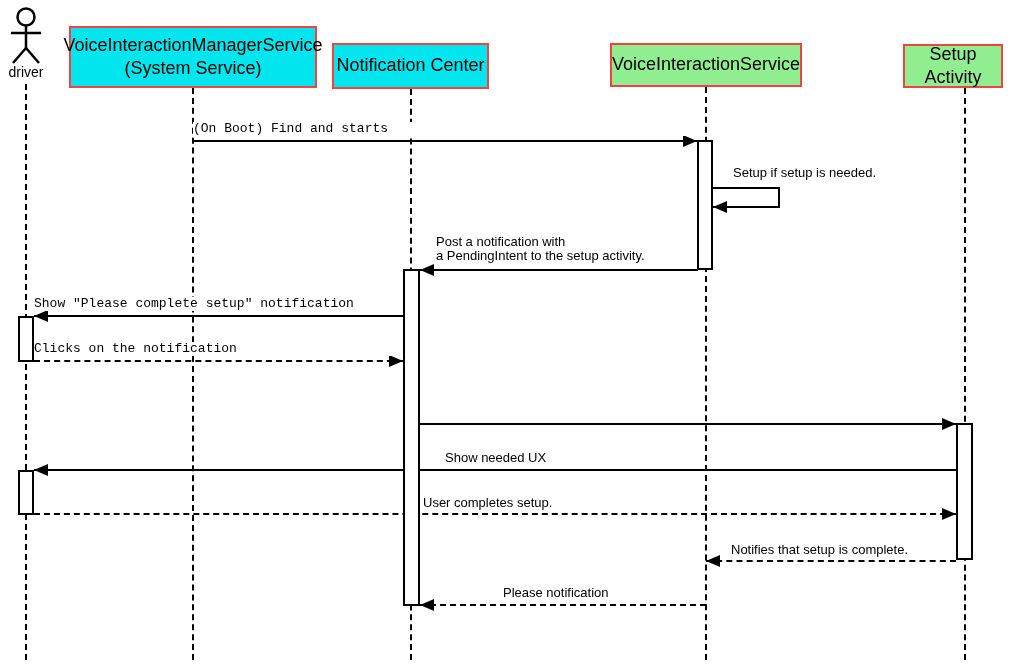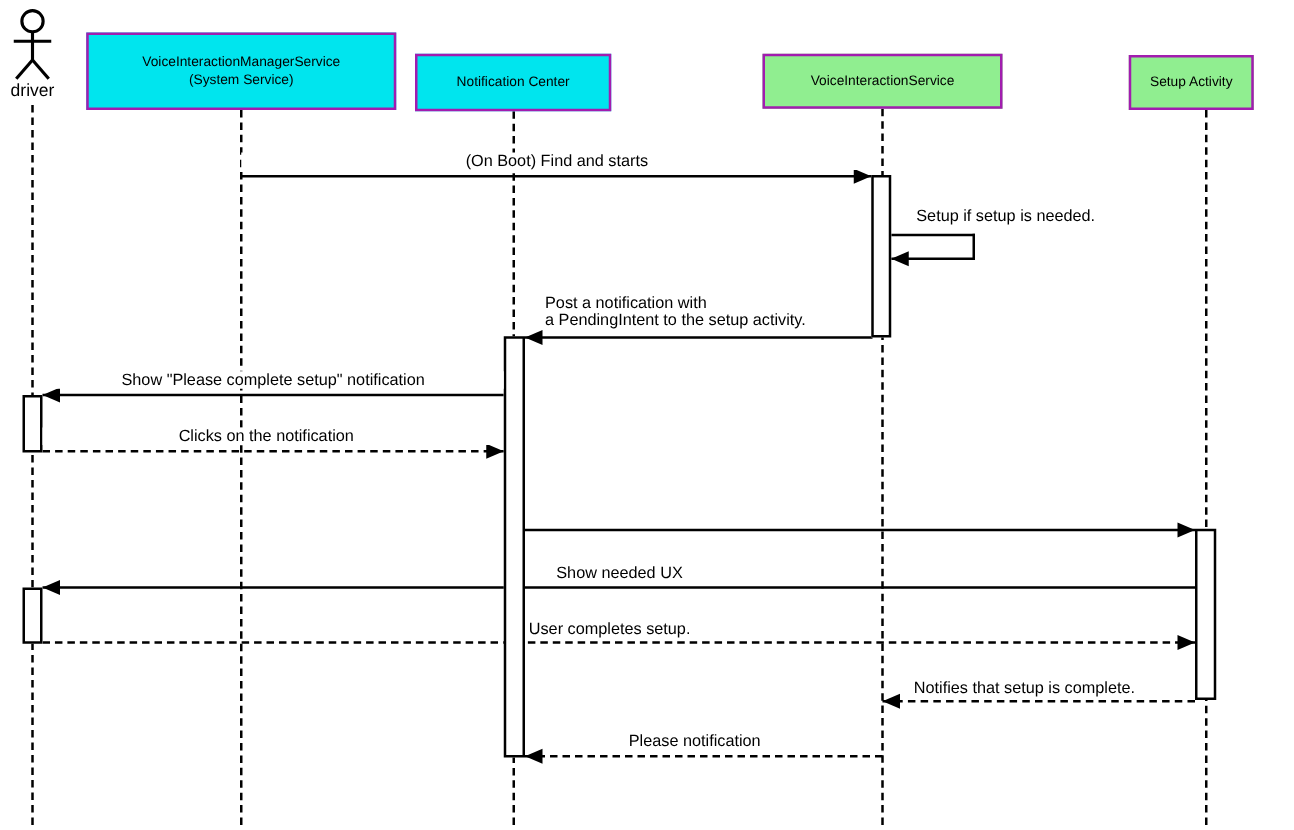--- a/index.html
+++ b/index.html
@@ -1,41 +1,41 @@
 <!DOCTYPE html>
 <html><head>
 <meta charset="utf-8">
 <style>
   html,body{margin:0;padding:0;background:#ffffff;}
   .canvas{
     position:relative;width:1035px;height:664px;background:#ffffff;overflow:hidden;
     font-family:"Liberation Sans","DejaVu Sans",sans-serif;color:#000;
   }
   .pbox{
-    position:absolute;border:2px solid #a21caf;box-sizing:border-box;
+    position:absolute;border:2px solid #ef4444;box-sizing:border-box;
     display:flex;align-items:center;justify-content:center;text-align:center;
-    font-size:11px;line-height:1.3;
+    font-size:18px;line-height:1.3;
   }
   .pbox.cyan{background:#00e5ee;}
   .pbox.green{background:#90ee90;}
   .two-line{white-space:pre-line;}
   .actor-label{position:absolute;text-align:center;font-size:14px;}
   .lifeline{position:absolute;width:0;border-left:2px dashed #000;}
   .activation{position:absolute;border:2px solid #000;background:#ffffff;box-sizing:border-box;z-index:3;}
   .mline{position:absolute;height:0;border-top:2px solid #000;z-index:2;}
   .mline.dashed{border-top-style:dashed;}
   .vline{position:absolute;width:0;border-left:2px solid #000;z-index:2;}
   .arr{position:absolute;width:0;height:0;z-index:4;}
   .arr-r{border-top:6px solid transparent;border-bottom:6px solid transparent;border-left:14px solid #000;}
   .arr-l{border-top:6px solid transparent;border-bottom:6px solid transparent;border-right:14px solid #000;}
   .mlabel{
     position:absolute;font-size:13px;line-height:14px;z-index:5;
     background:#ffffff;white-space:pre-line;
   }
-  .center{text-align:center;}
+  .center{text-align:left;font-family:Liberation Mono, monospace;}
 </style>
 </head>
 <body>
 
 <div class="canvas">
 
   <div class="lifeline" style="left:25px;top:84px;height:576px"></div>
   <div class="lifeline" style="left:192px;top:88px;height:572px"></div>
   <div class="lifeline" style="left:410px;top:89px;height:571px"></div>
   <div class="lifeline" style="left:705px;top:87px;height:573px"></div>

